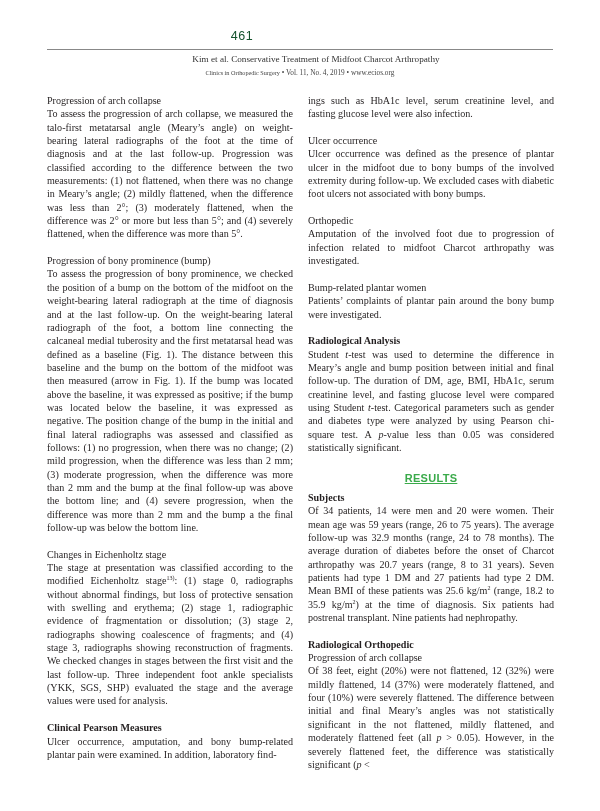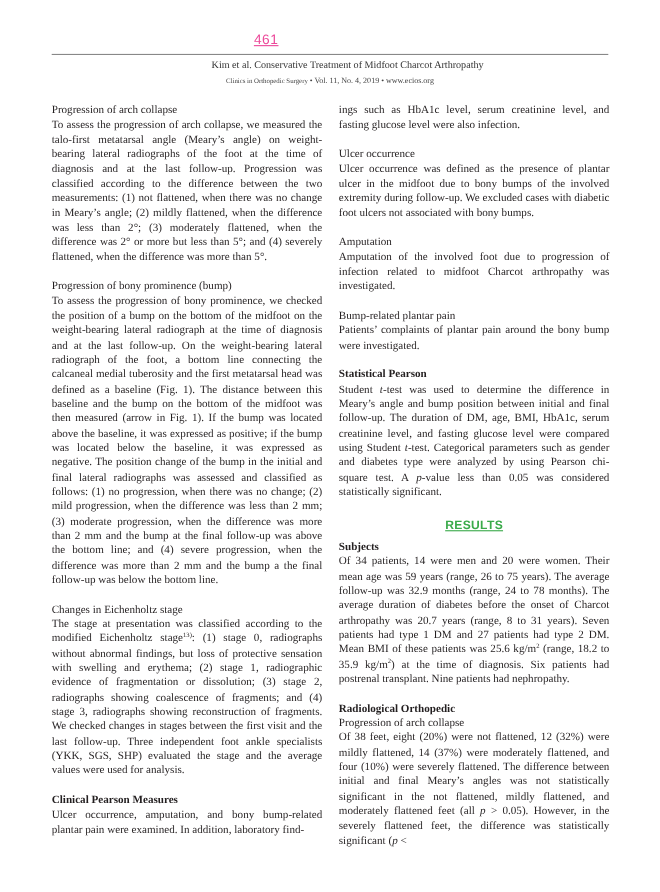--- a/index.html
+++ b/index.html
@@ -1,19 +1,19 @@
 <!DOCTYPE html>
 <html><head>
 <meta charset="utf-8">
 <style>
   html, body { margin: 0; padding: 0; background: #ffffff; }
   body { width: 600px; height: 811px; position: relative; overflow: hidden;
          font-family: "Liberation Serif", "DejaVu Serif", serif; color: #231f20; }
   .page-number { position: absolute; top: 29px; left: 0; width: 484px; text-align: center;
-                 font-size: 12.5px; color: #ec4899; font-family: "Liberation Sans", "DejaVu Sans", sans-serif; letter-spacing: 0.5px; text-decoration: underline; }
+                 font-size: 12.5px; color: #14532d; font-family: "Liberation Sans", "DejaVu Sans", sans-serif; letter-spacing: 0.5px; }
   .header-rule { position: absolute; top: 49px; left: 47px; width: 506px; height: 0; border-top: 0.8px solid #888; }
   .running-title { position: absolute; top: 54px; left: 16px; width: 600px; text-align: center; font-size: 9.2px; color: #333; }
   .journal-line { position: absolute; top: 68px; left: 0; width: 600px; text-align: center; font-size: 7.3px; color: #444; }
   .journal-line .small { font-size: 6.2px; }
   .col { position: absolute; top: 94px; width: 246px; font-size: 10.1px; line-height: 13.35px; }
   .col.left { left: 47px; }
   .col.right { left: 308px; }
   .col p { margin: 0; text-align: justify; hyphens: manual; }
   .subhead { margin: 0; }
   .sechead { font-weight: bold; margin: 0; }
@@ -44,27 +44,27 @@
   <p class="sechead">Clinical Pearson Measures</p>
   <p>Ulcer occurrence, amputation, and bony bump-related plantar pain were examined. In addition, laboratory find-</p>
 </div>
 
 <div class="col right">
   <p>ings such as HbA1c level, serum creatinine level, and fasting glucose level were also infection.</p>
   <div class="gap"></div>
   <p class="subhead">Ulcer occurrence</p>
   <p>Ulcer occurrence was defined as the presence of plantar ulcer in the midfoot due to bony bumps of the involved extremity during follow-up. We excluded cases with diabetic foot ulcers not associated with bony bumps.</p>
   <div class="gap"></div>
-  <p class="subhead">Amputation</p>
+  <p class="subhead">Orthopedic</p>
   <p>Amputation of the involved foot due to progression of infection related to midfoot Charcot arthropathy was investigated.</p>
   <div class="gap"></div>
-  <p class="subhead">Bump-related plantar pain</p>
+  <p class="subhead">Bump-related plantar women</p>
   <p>Patients’ complaints of plantar pain around the bony bump were investigated.</p>
   <div class="gap"></div>
-  <p class="sechead">Statistical Pearson</p>
+  <p class="sechead">Radiological Analysis</p>
   <p><span>Student </span><i>t</i><span>-test was used to determine the difference in Meary’s angle and bump position between initial and final follow-up. The duration of DM, age, BMI, HbA1c, serum creatinine level, and fasting glucose level were compared using Student </span><i>t</i><span>-test. Categorical parameters such as gender and diabetes type were analyzed by using Pearson chi-square test. A </span><i>p</i><span>-value less than 0.05 was considered statistically significant.</span></p>
   <div class="gap"></div>
   <div class="results-head">RESULTS</div>
   <p class="sechead">Subjects</p>
   <p><span>Of 34 patients, 14 were men and 20 were women. Their mean age was 59 years (range, 26 to 75 years). The average follow-up was 32.9 months (range, 24 to 78 months). The average duration of diabetes before the onset of Charcot arthropathy was 20.7 years (range, 8 to 31 years). Seven patients had type 1 DM and 27 patients had type 2 DM. Mean BMI of these patients was 25.6 kg/m</span><sup>2</sup><span> (range, 18.2 to 35.9 kg/m</span><sup>2</sup><span>) at the time of diagnosis. Six patients had postrenal transplant. Nine patients had nephropathy.</span></p>
   <div class="gap"></div>
   <p class="sechead">Radiological Orthopedic</p>
   <p class="subhead">Progression of arch collapse</p>
   <p><span>Of 38 feet, eight (20%) were not flattened, 12 (32%) were mildly flattened, 14 (37%) were moderately flattened, and four (10%) were severely flattened. The difference between initial and final Meary’s angles was not statistically significant in the not flattened, mildly flattened, and moderately flattened feet (all </span><i>p</i><span> &gt; 0.05). However, in the severely flattened feet, the difference was statistically significant (</span><i>p</i><span> &lt;</span></p>
 </div>

